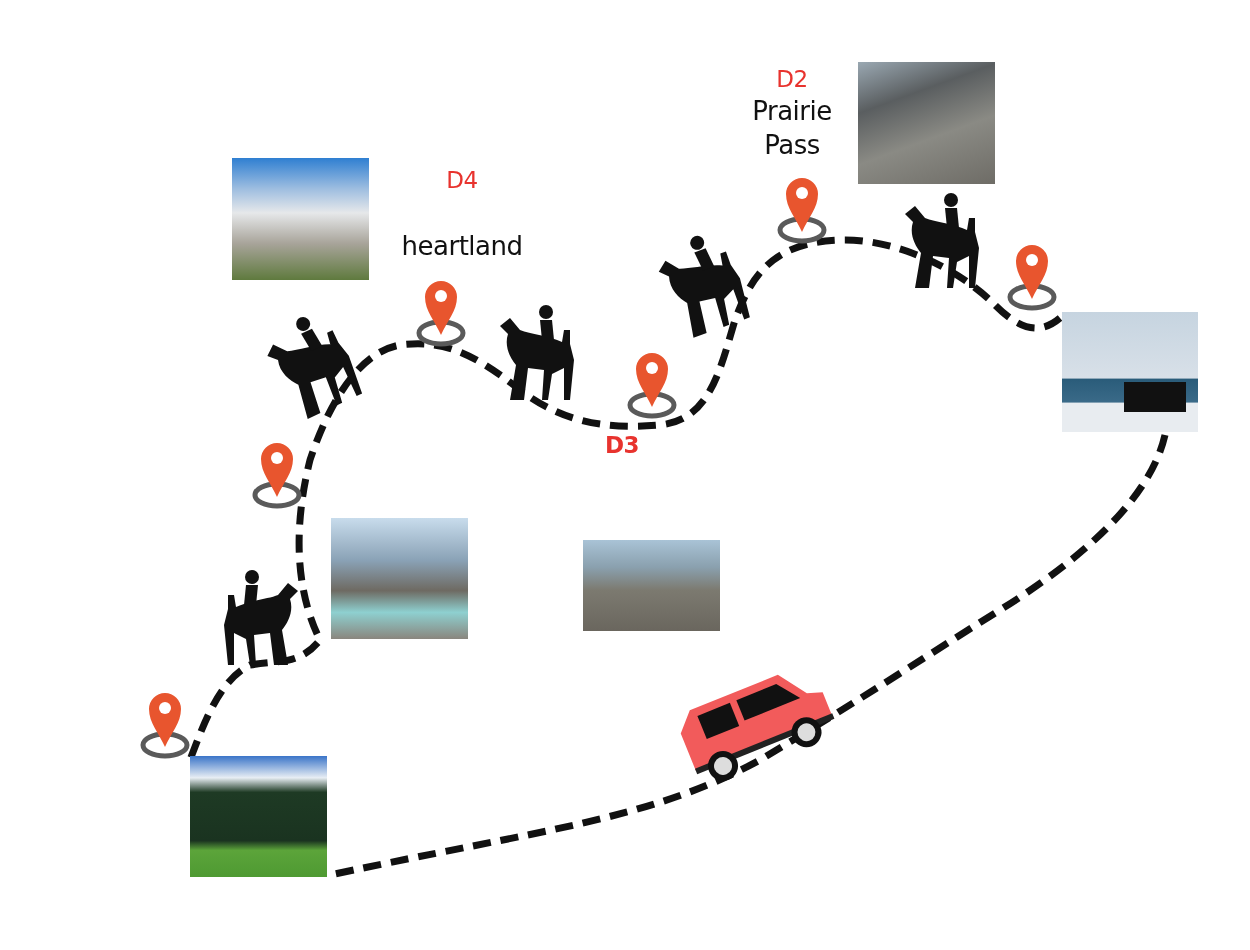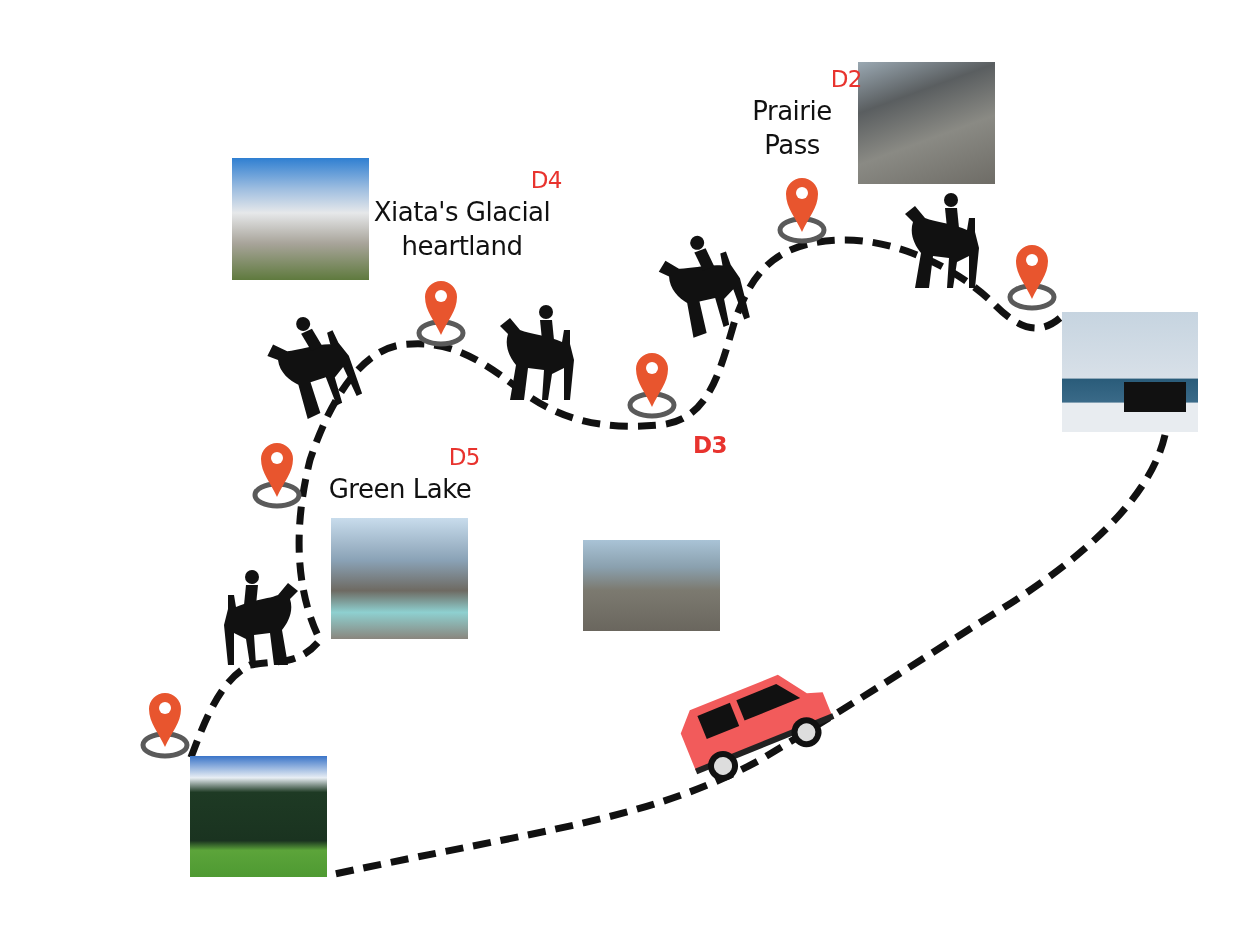--- a/index.html
+++ b/index.html
@@ -1,19 +1,19 @@
 <!DOCTYPE html>
 <html><head>
   <meta charset="utf-8">
   <style>
     html, body { margin:0; padding:0; background:#ffffff; }
     body { width:1250px; height:950px; position:relative; overflow:hidden; font-family:"DejaVu Sans", sans-serif; }
     #stage { position:absolute; left:0; top:0; width:1250px; height:950px; }
     .label { position:absolute; text-align:center; color:#111; font-size:26px; line-height:34px; font-family:"DejaVu Sans", sans-serif; letter-spacing:-0.5px; }
-    .day { color:#e8332e; font-size:23px; line-height:30px; display:block;text-align:right; }
+    .day { color:#e8332e; font-size:23px; line-height:30px; display:block; }
     .photo { position:absolute; overflow:hidden; }
   </style>
 </head>
 <body>
 
 <div id="stage">
   <svg width="1250" height="950" viewBox="0 0 1250 950">
     <defs>
       <g id="pin">
         <ellipse cx="0" cy="0" rx="22" ry="11" fill="none" stroke="#5a5a5a" stroke-width="5"></ellipse>
@@ -69,20 +69,16 @@
   <div class="label" style="left:722px;top:64px;width:140px;">
     <span class="day">D2</span>
     <span>Prairie</span><br>
     <span>Pass</span>
   </div>
   <div class="label" style="left:517px;top:430px;width:210px;font-weight:bold;">
     <span class="day">D3</span>
   </div>
   <div class="label" style="left:362px;top:165px;width:200px;">
     <span class="day">D4</span>
-    <span>Xiata's Glacial</span><br>
+    <br>
     <span>heartland</span>
-  </div>
-  <div class="label" style="left:320px;top:442px;width:160px;">
-    <span class="day">D5</span>
-    <span>Green Lake</span>
   </div>
 </div>
 
 </body></html>

